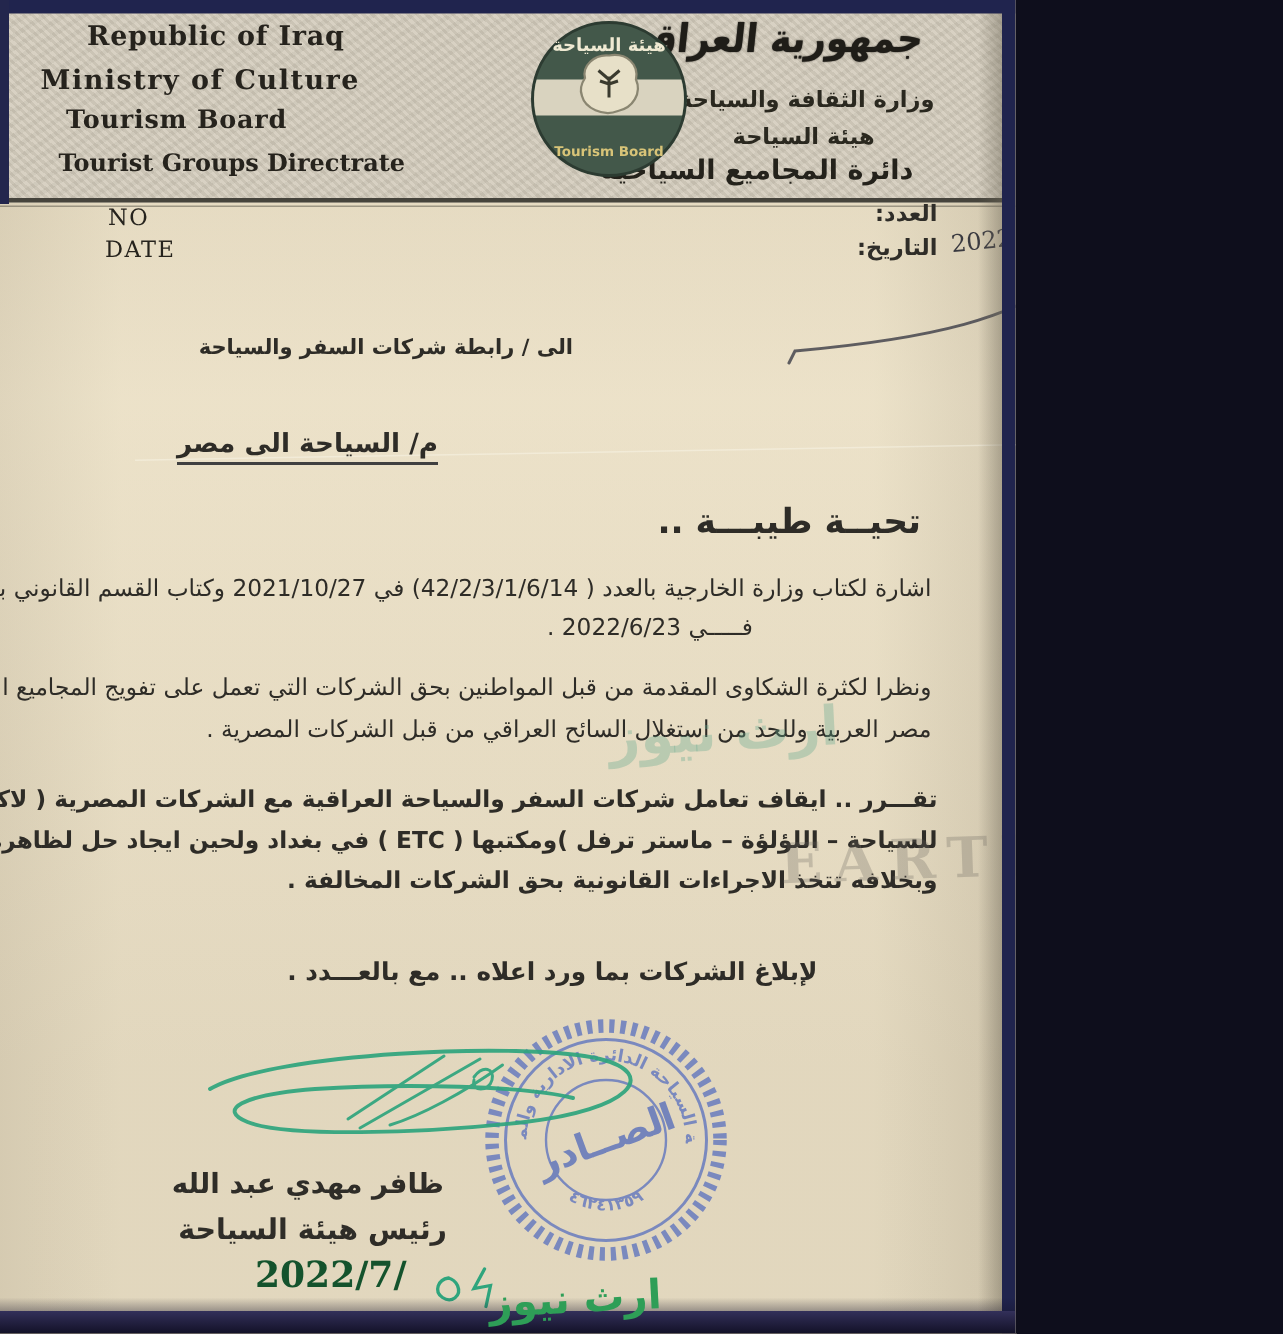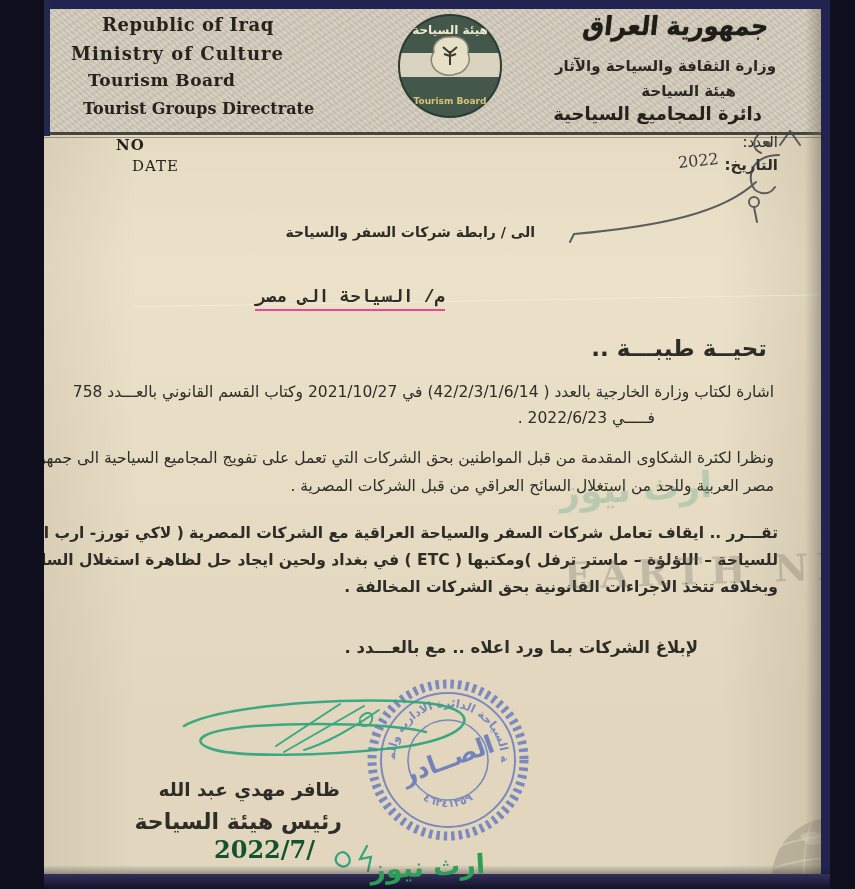--- a/index.html
+++ b/index.html
@@ -1,17 +1,17 @@
 <!DOCTYPE html>
 <html><head>
 <meta charset="utf-8">
 <style>
   html,body{margin:0;padding:0;background:#0e0e1c;}
-  .page{position:relative;width:786px;height:889px;background:#eadfc5;overflow:hidden;
-        font-family:"DejaVu Sans",sans-serif;color:#2f2d28;margin-left:44px;}
+  .page{position:relative;width:677px;height:889px;background:#eadfc5;overflow:hidden;
+        font-family:"DejaVu Sans",sans-serif;color:#2f2d28;}
   
   .page::before{content:"";position:absolute;inset:0;
      background:linear-gradient(180deg,rgba(120,110,85,.10),rgba(255,255,240,.05) 30%,rgba(120,110,85,.08) 80%),
                 linear-gradient(90deg,rgba(110,100,80,.10),rgba(255,255,240,.04) 12%,rgba(255,255,240,.04) 86%,rgba(110,100,80,.16));
      pointer-events:none;}
   .bar-top{position:absolute;left:0;top:0;width:100%;height:9px;background:#20244e;}
   .bar-right{position:absolute;right:0;top:0;width:9px;height:100%;background:#20244e;}
   .bar-left{position:absolute;left:0;top:0;width:6px;height:136px;background:#23264d;}
   .edge-shade{position:absolute;right:9px;top:0;width:16px;height:100%;
      background:linear-gradient(to left,rgba(110,104,88,.45),rgba(110,104,88,0));}
@@ -33,43 +33,43 @@
   #en4{left:39px;top:99px;font-size:16px;}
 
   .ar{direction:rtl;unicode-bidi:isolate;position:absolute;white-space:nowrap;font-family:"DejaVu Sans",sans-serif;}
   #ar1{right:62px;top:12px;font-size:24px;font-weight:bold;color:#1f1d18;transform:skewX(-6deg) scaleY(1.1);text-shadow:0 0 1px #1f1d18;}
   #ar2{right:54px;top:57px;font-size:15px;font-weight:bold;color:#2a281f;}
   #ar3{right:94px;top:82px;font-size:15px;font-weight:bold;color:#2a281f;}
   #ar4{right:68px;top:103px;font-size:18px;font-weight:bold;color:#24221b;}
 
   #logo{position:absolute;left:352px;top:12px;}
 
-  #no-label{left:72px;top:136px;font-size:15px;letter-spacing:1px;font-weight:bold;text-align:center;}
-  #date-label{left:88px;top:157px;font-size:15px;letter-spacing:1px;font-weight:normal;text-align:right;}
-  #adad{right:52px;top:133px;font-size:15px;font-weight:normal;}
+  #no-label{left:72px;top:136px;font-size:15px;letter-spacing:1px;font-weight:normal;text-align:center;}
+  #date-label{left:70px;top:157px;font-size:15px;letter-spacing:1px;font-weight:normal;text-align:right;}
+  #adad{right:52px;top:133px;font-size:15px;font-weight:bold;}
   #tarikh{right:52px;top:156px;font-size:15px;font-weight:bold;}
   #year-typed{position:absolute;left:634px;top:151px;font-size:16px;font-family:"DejaVu Serif",serif;
       color:#3a3a40;transform:rotate(-6deg);}
 
   .body-ar{color:#2e2c27;}
   #to-line{right:295px;top:224px;font-size:14px;font-weight:bold;}
-  #subject{right:385px;top:286px;font-size:17.5px;font-weight:bold;border-bottom:2px solid #ec4899;padding-bottom:2px;font-family:Liberation Mono, monospace;}
+  #subject{right:385px;top:286px;font-size:17.5px;font-weight:bold;border-bottom:2px solid #404040;padding-bottom:2px;}
   #greeting{right:63px;top:335px;font-size:23px;font-weight:bold;}
   .para{font-size:15.5px;}
   #p1l1{right:56px;top:383px;}
   #p1l2{right:175px;top:409px;}
   #p2l1{right:56px;top:449px;}
   #p2l2{right:56px;top:477px;}
   #p3l1{right:52px;top:524px;font-weight:bold;}
   #p3l2{right:52px;top:551px;font-weight:bold;}
   #p3l3{right:52px;top:578px;font-weight:bold;}
   #closing{right:132px;top:638px;font-size:16.5px;font-weight:bold;}
 
   #sig-name{left:128px;top:779px;width:168px;text-align:center;font-size:18.5px;font-weight:bold;position:absolute;direction:rtl;}
-  #sig-title{left:126px;top:809px;width:172px;text-align:center;font-size:22px;font-weight:bold;position:absolute;direction:rtl;}
+  #sig-title{left:126px;top:809px;width:172px;text-align:center;font-size:19px;font-weight:bold;position:absolute;direction:rtl;}
   #sig-date{left:170px;top:835px;font-size:24px;font-weight:bold;position:absolute;font-family:"DejaVu Serif",serif;color:#14532d;}
 
   #wm-teal{right:118px;top:468px;font-size:36px;font-weight:bold;color:rgba(96,168,142,.34);
       transform:rotate(-3deg);letter-spacing:4px;}
   #wm-earth{position:absolute;left:520px;top:548px;font-size:37px;font-weight:bold;
       font-family:"DejaVu Serif",serif;letter-spacing:8px;color:rgba(105,100,92,.28);transform:rotate(-2deg);white-space:nowrap;}
   #wm-green-bottom{position:absolute;left:326px;top:851px;font-size:27px;font-weight:bold;color:#2e9e57;
       direction:rtl;transform:rotate(-3deg);z-index:31;letter-spacing:2px;}
   .crease2{position:absolute;left:90px;top:300px;width:720px;height:1px;background:rgba(255,255,245,.35);
       transform:rotate(-1deg);}

